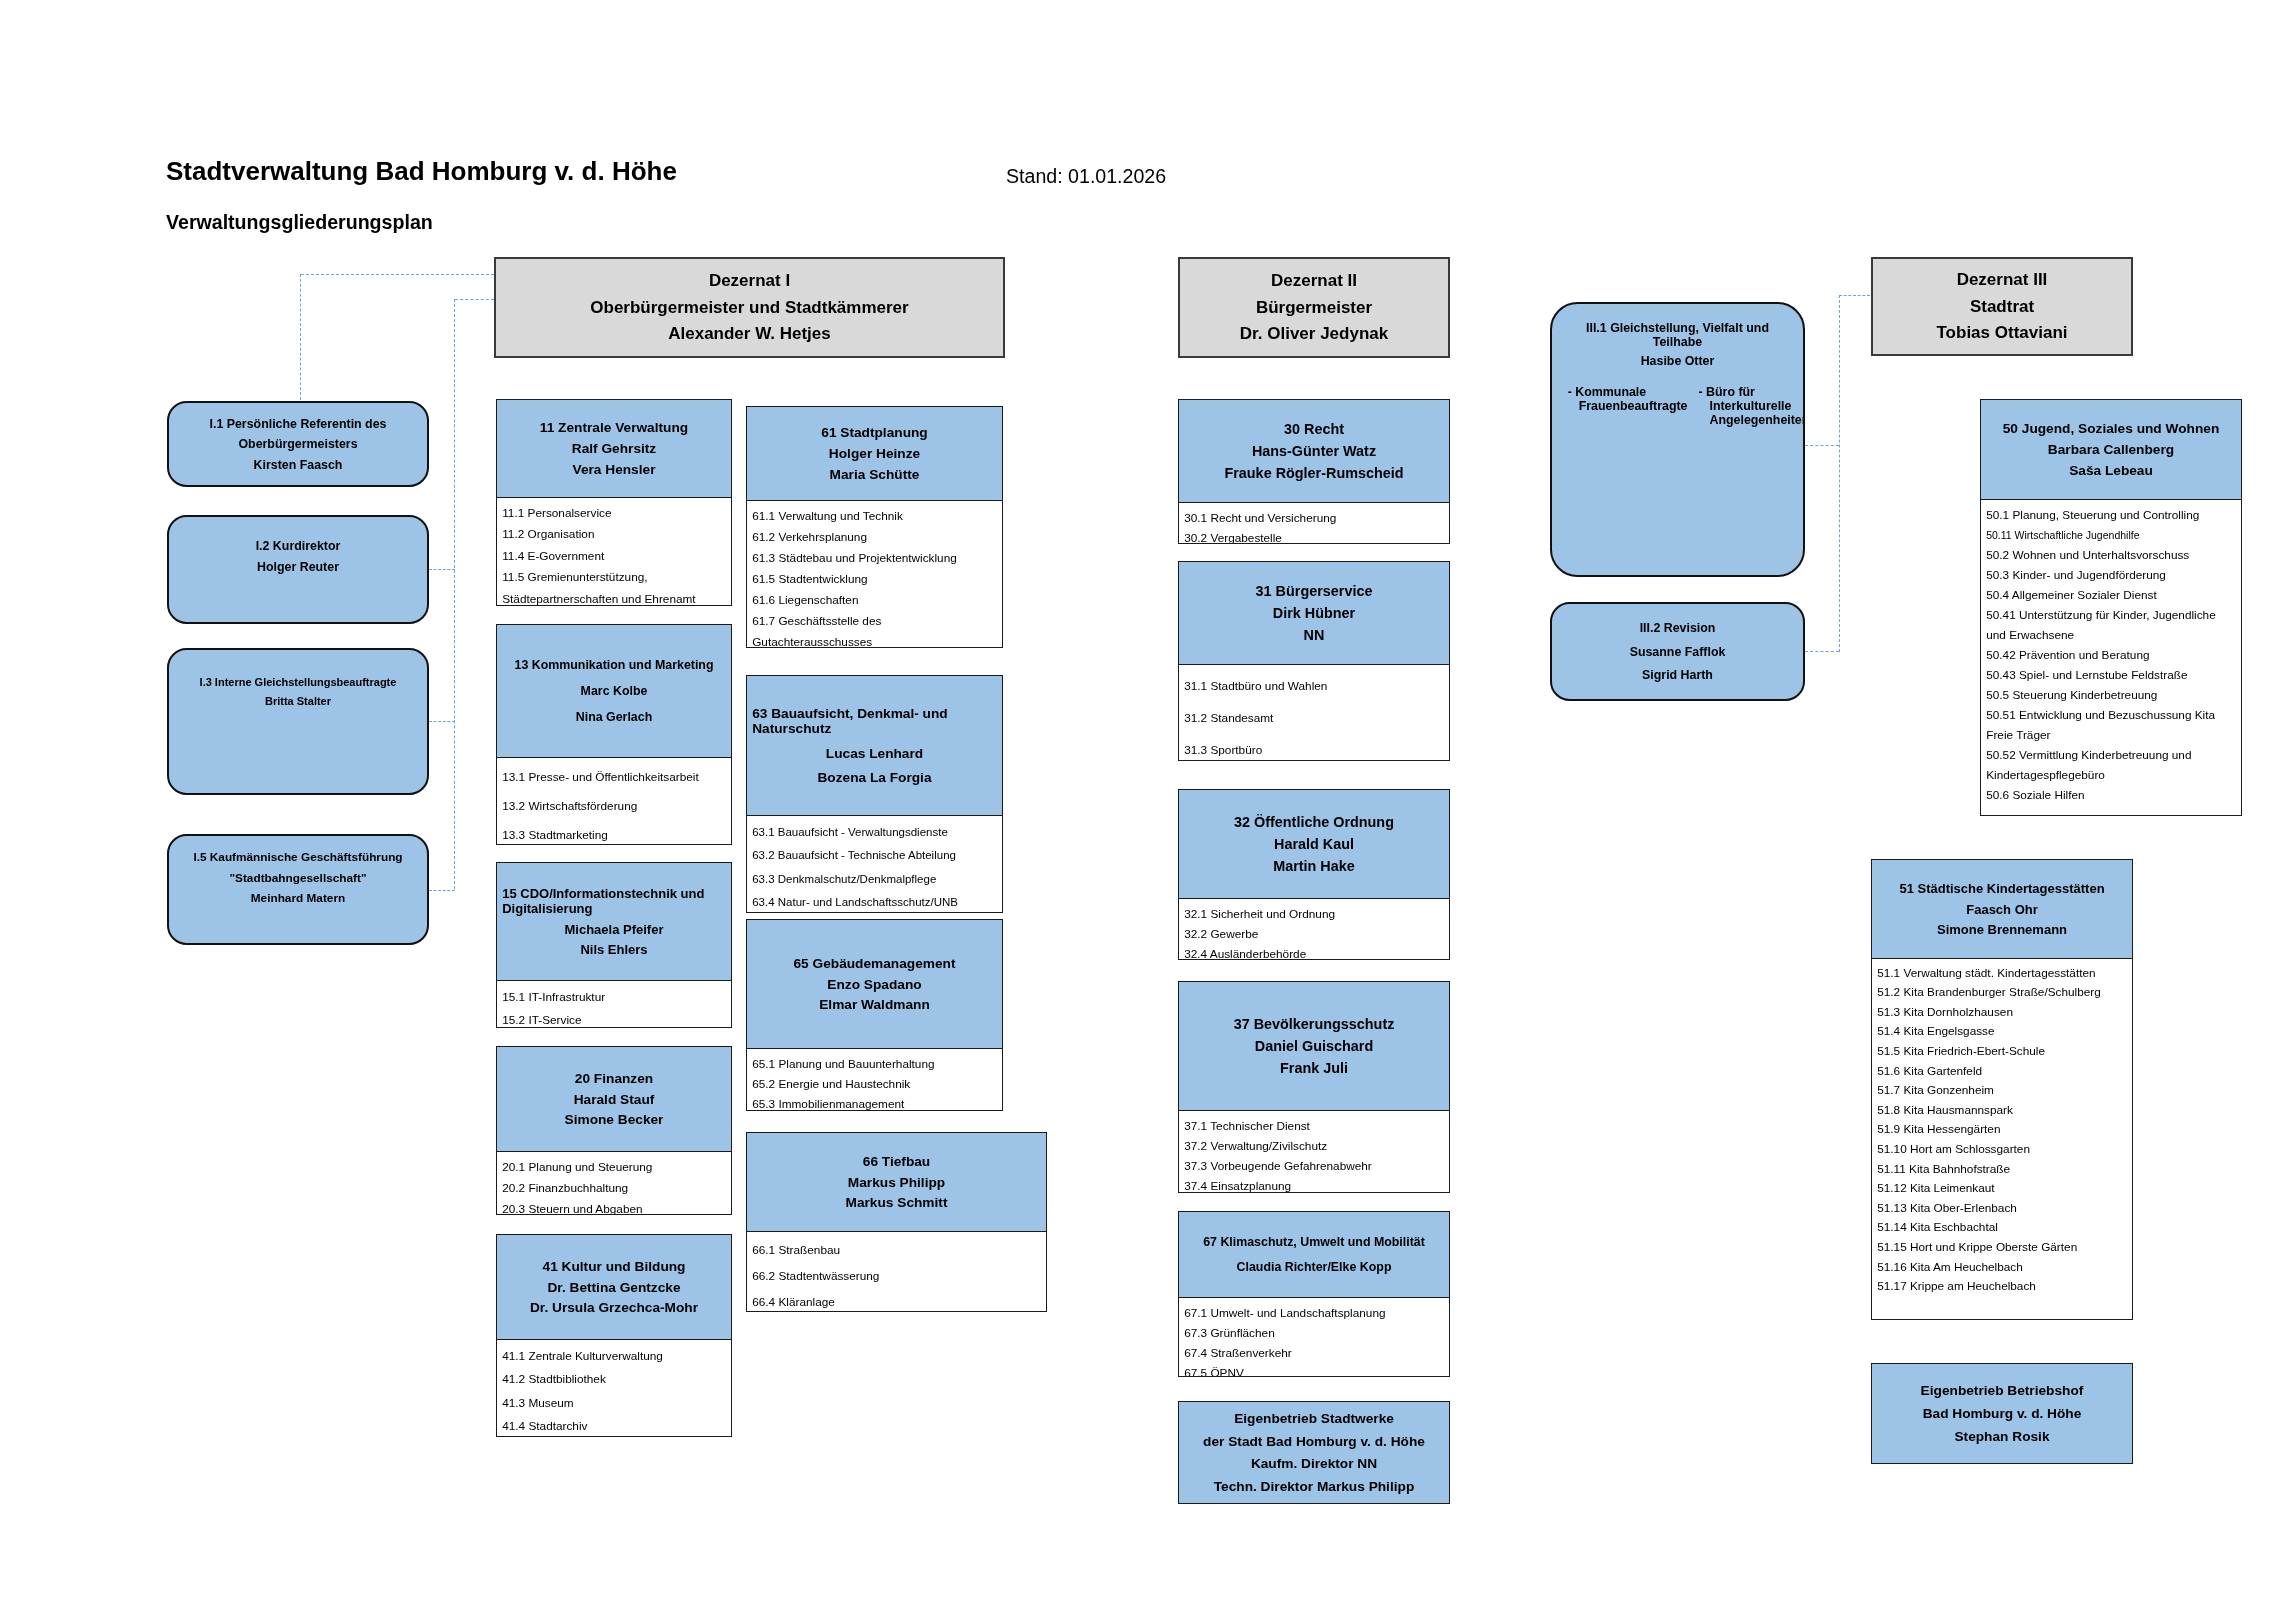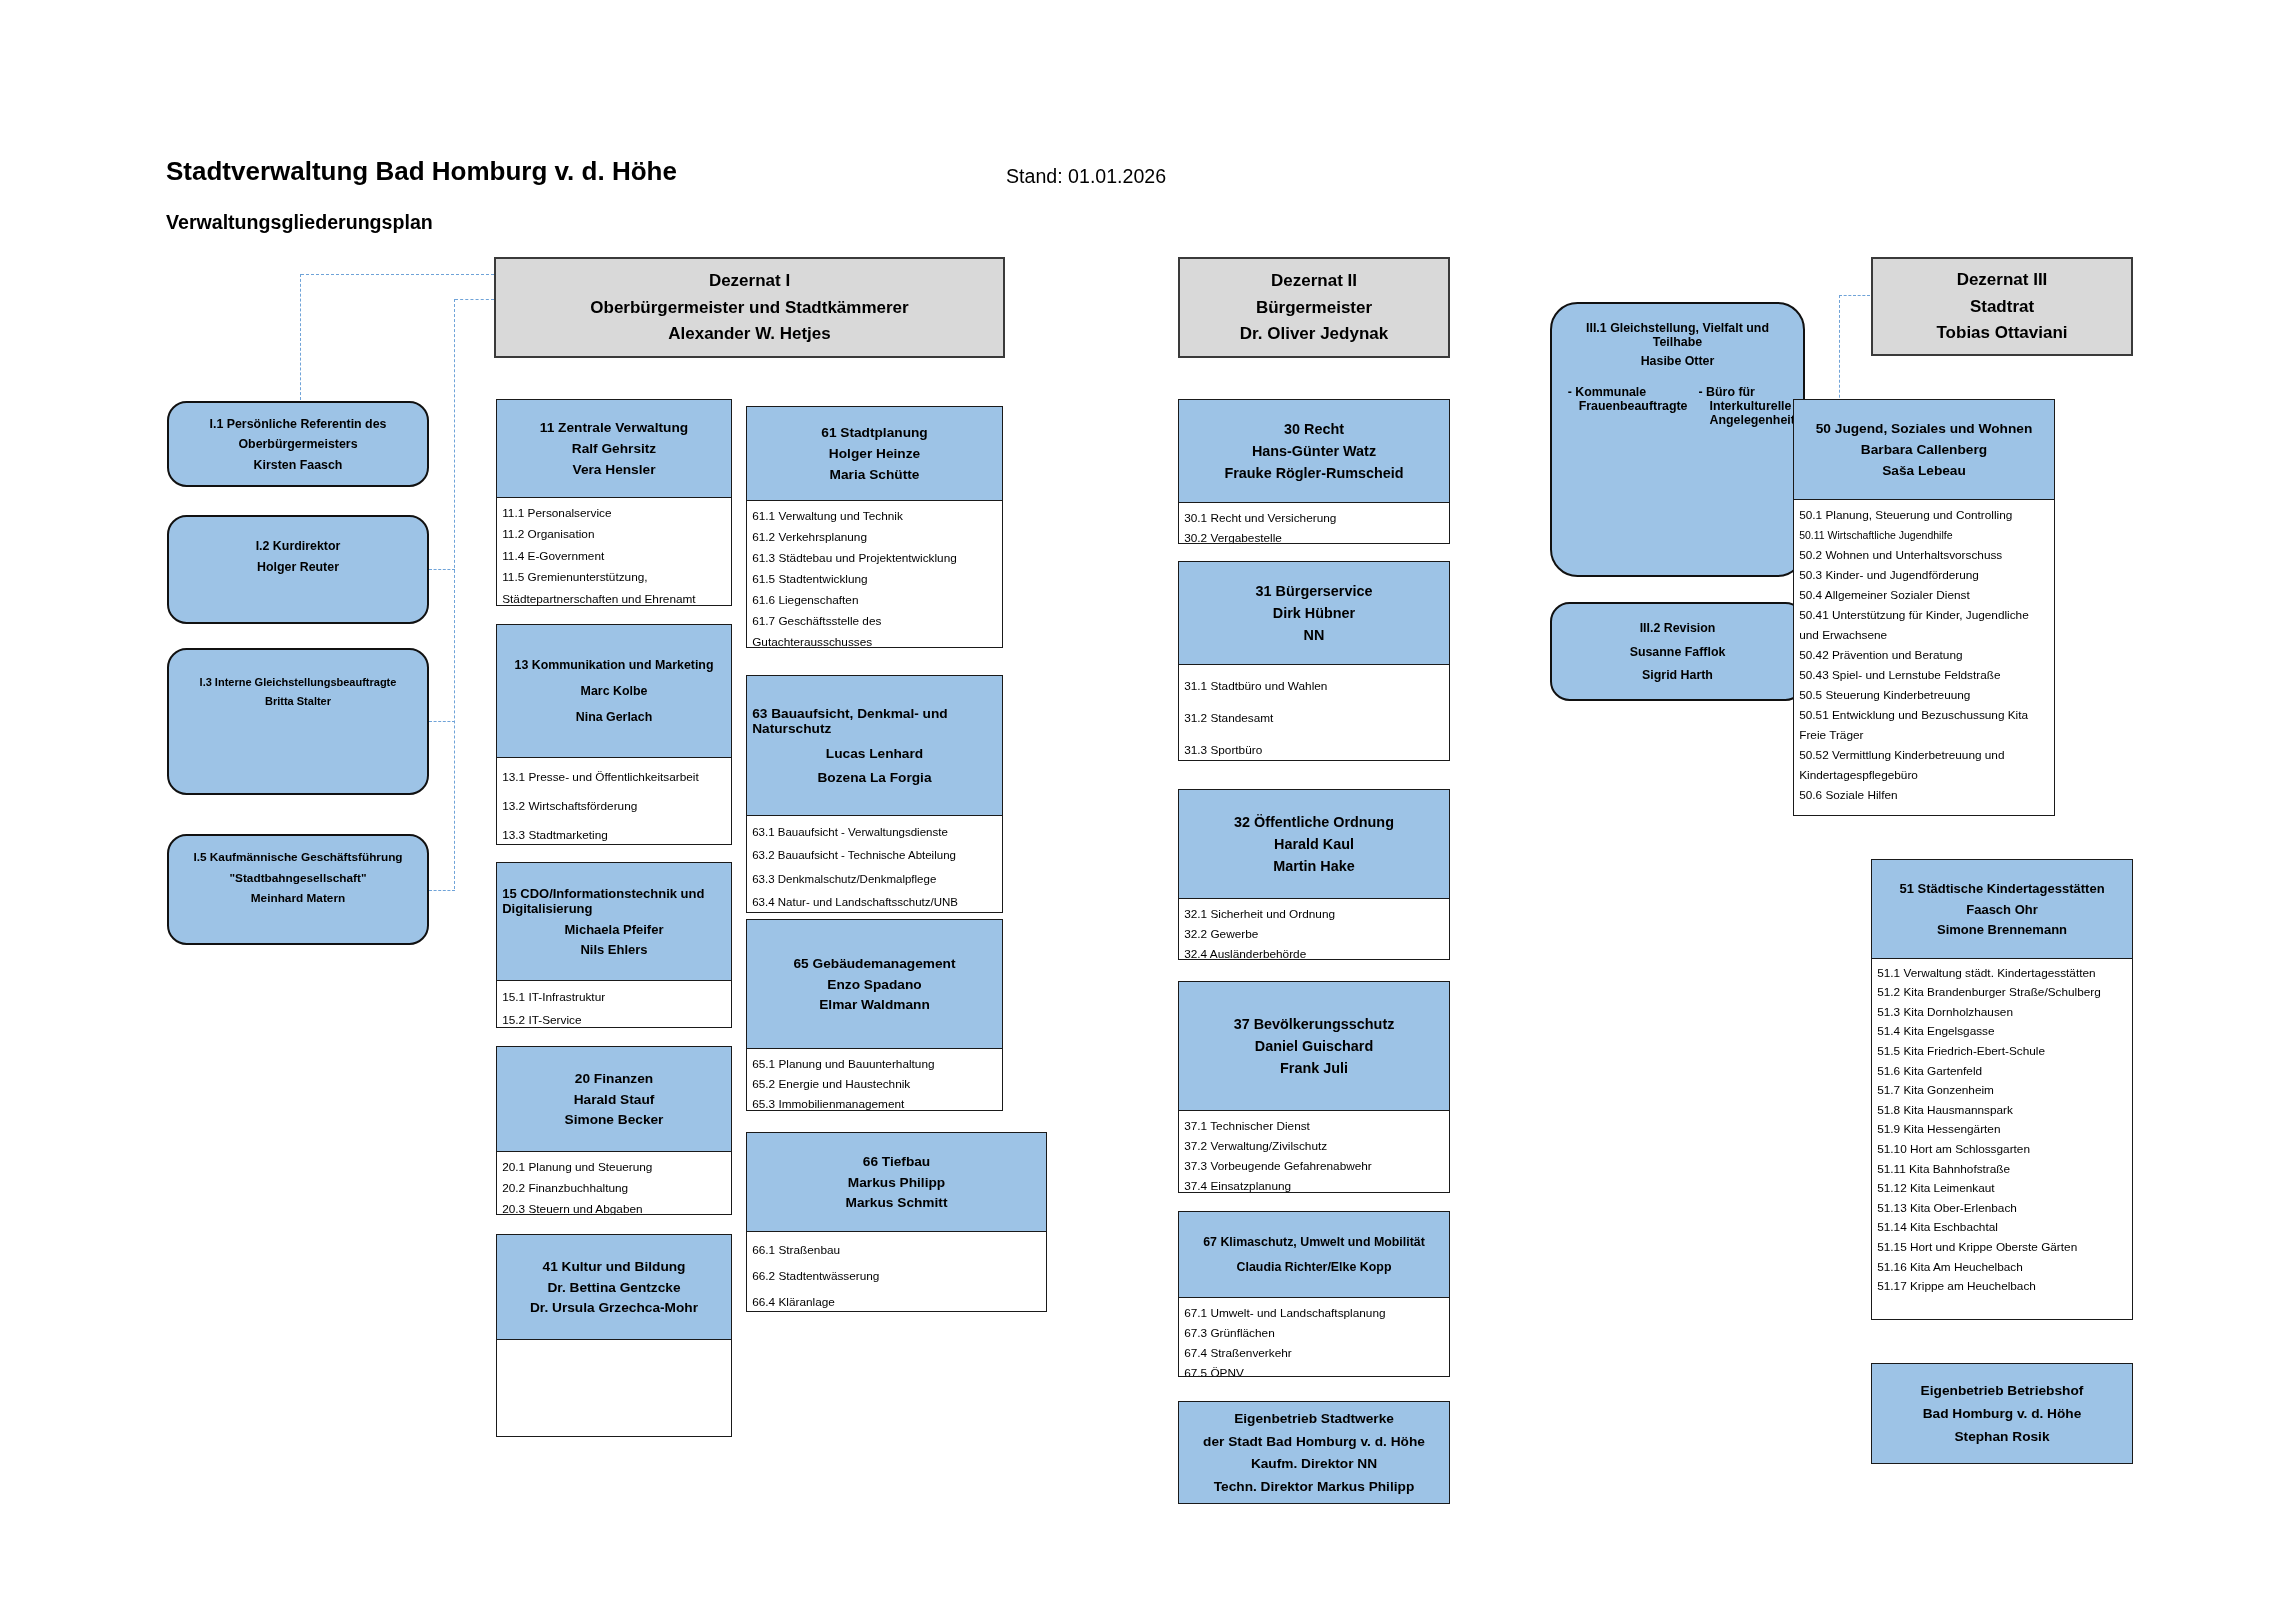--- a/index.html
+++ b/index.html
@@ -219,20 +219,26 @@
         <div data-name="text-line">20.2 Finanzbuchhaltung</div>
         <div data-name="text-line">20.3 Steuern und Abgaben</div>
       </div>
   </div>
   <div class="box" data-name="dept-box-41" style="left:496px;top:1234px;width:236px;height:203px;">
     <div class="hdr" data-name="dept-header-41" style="height:105px;font-size:13.7px;">
         <div data-name="text-line">41 Kultur und Bildung</div>
         <div data-name="text-line">Dr. Bettina Gentzcke</div>
         <div data-name="text-line">Dr. Ursula Grzechca-Mohr</div>
       </div>
+    <div class="list lh36" data-name="dept-list-41">
+        <div data-name="text-line">41.1 Zentrale Kulturverwaltung</div>
+        <div data-name="text-line">41.2 Stadtbibliothek</div>
+        <div data-name="text-line">41.3 Museum</div>
+        <div data-name="text-line">41.4 Stadtarchiv</div>
+      </div>
   </div>
 
   <div class="box" data-name="dept-box-61" style="left:746px;top:406px;width:257px;height:242px;">
     <div class="hdr" data-name="dept-header-61" style="height:94px;font-size:13.7px;">
         <div data-name="text-line">61 Stadtplanung</div>
         <div data-name="text-line">Holger Heinze</div>
         <div data-name="text-line">Maria Schütte</div>
       </div>
     <div class="list lh32" data-name="dept-list-61">
         <div data-name="text-line">61.1 Verwaltung und Technik</div>
@@ -341,21 +347,21 @@
         <div data-name="text-line">67.5 ÖPNV</div>
       </div>
   </div>
   <div class="solidblue" data-name="eigenbetrieb-stadtwerke-box" style="left:1178px;top:1401px;width:272px;height:103px;font-size:13.7px;">
       <div data-name="text-line">Eigenbetrieb Stadtwerke</div>
       <div data-name="text-line">der Stadt Bad Homburg v. d. Höhe</div>
       <div data-name="text-line">Kaufm. Direktor NN</div>
       <div data-name="text-line">Techn. Direktor Markus Philipp</div>
     </div>
 
-  <div class="box" data-name="dept-box-50" style="left:1793px;top:399px;width:262px;height:417px;">
+  <div class="box" data-name="dept-box-50" style="left:1980px;top:399px;width:262px;height:417px;">
     <div class="hdr" data-name="dept-header-50" style="height:100px;font-size:13.7px;">
         <div data-name="text-line">50 Jugend, Soziales und Wohnen</div>
         <div data-name="text-line">Barbara Callenberg</div>
         <div data-name="text-line">Saša Lebeau</div>
       </div>
     <div class="list lh31" data-name="dept-list-50">
         <div data-name="text-line">50.1 Planung, Steuerung und Controlling</div>
         <div data-name="text-line">50.11 Wirtschaftliche Jugendhilfe</div>
         <div data-name="text-line">50.2 Wohnen und Unterhaltsvorschuss</div>
         <div data-name="text-line">50.3 Kinder- und Jugendförderung</div>

